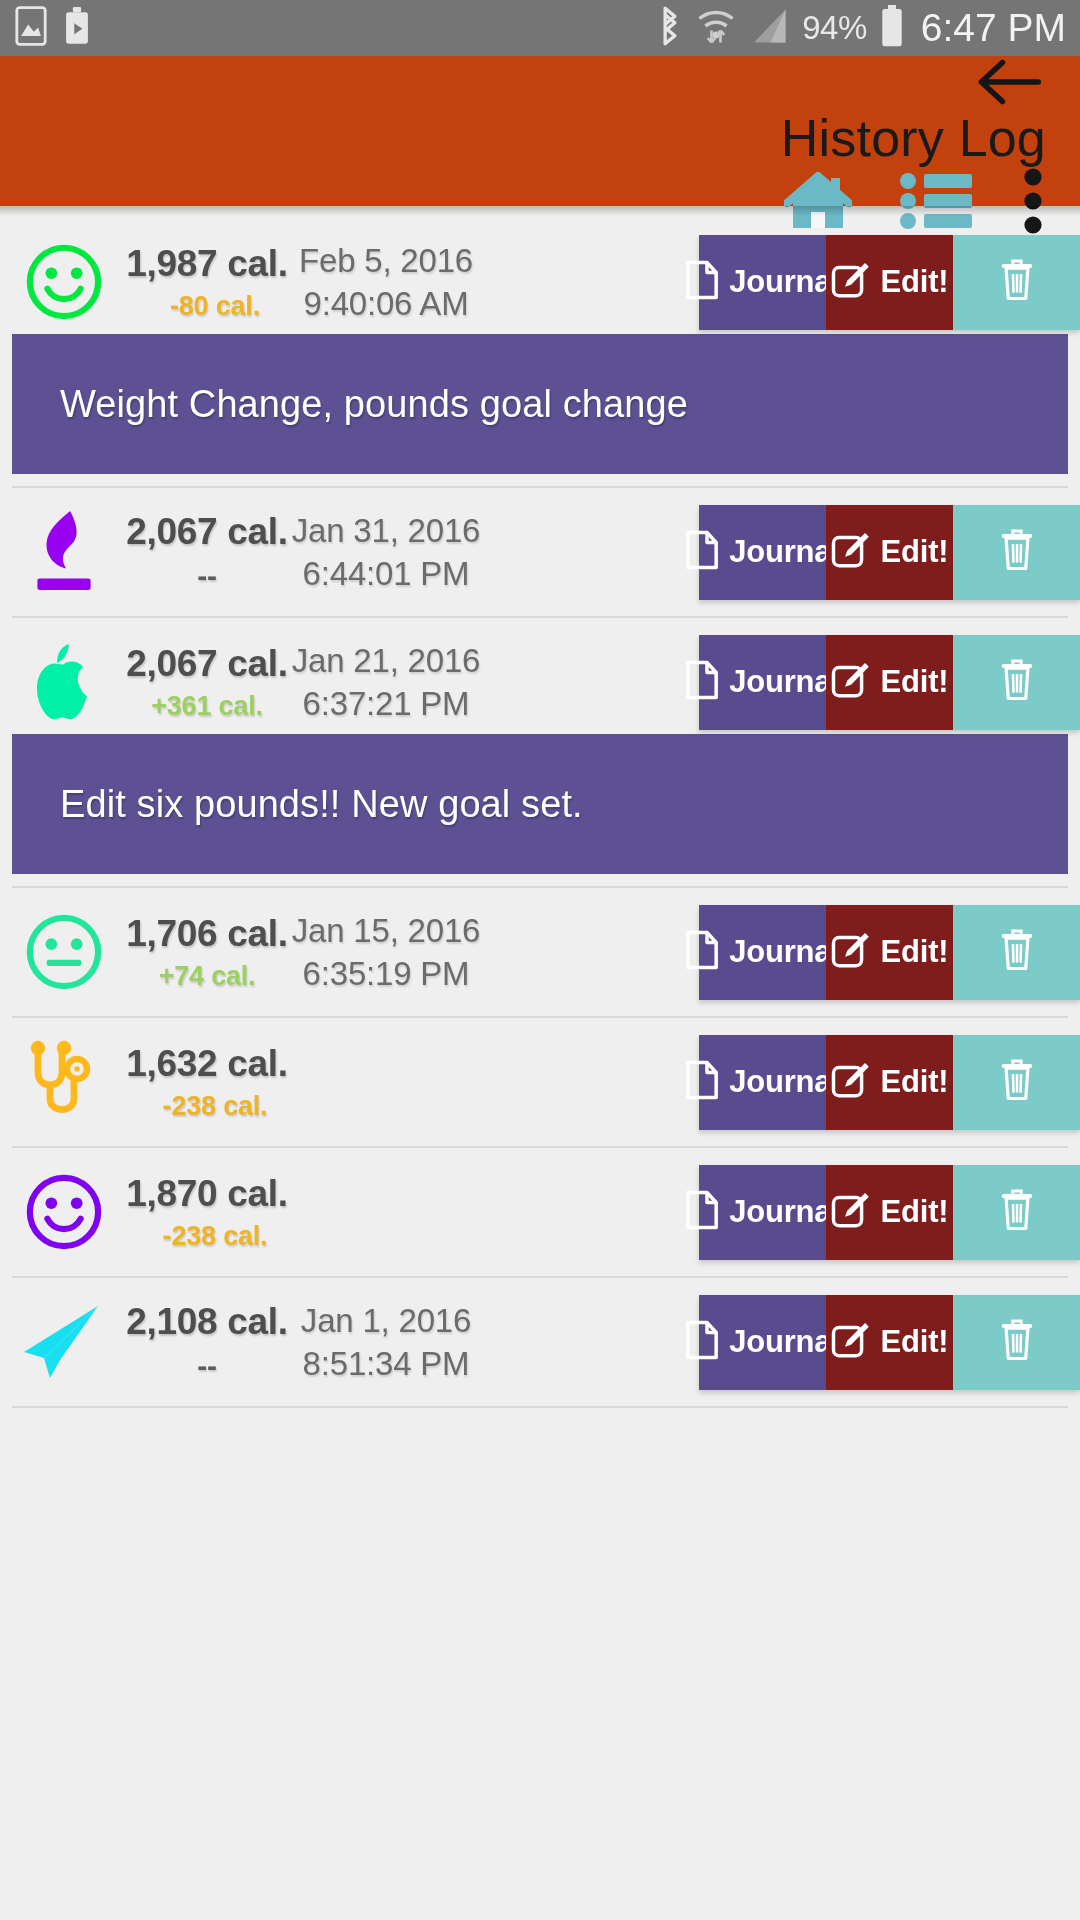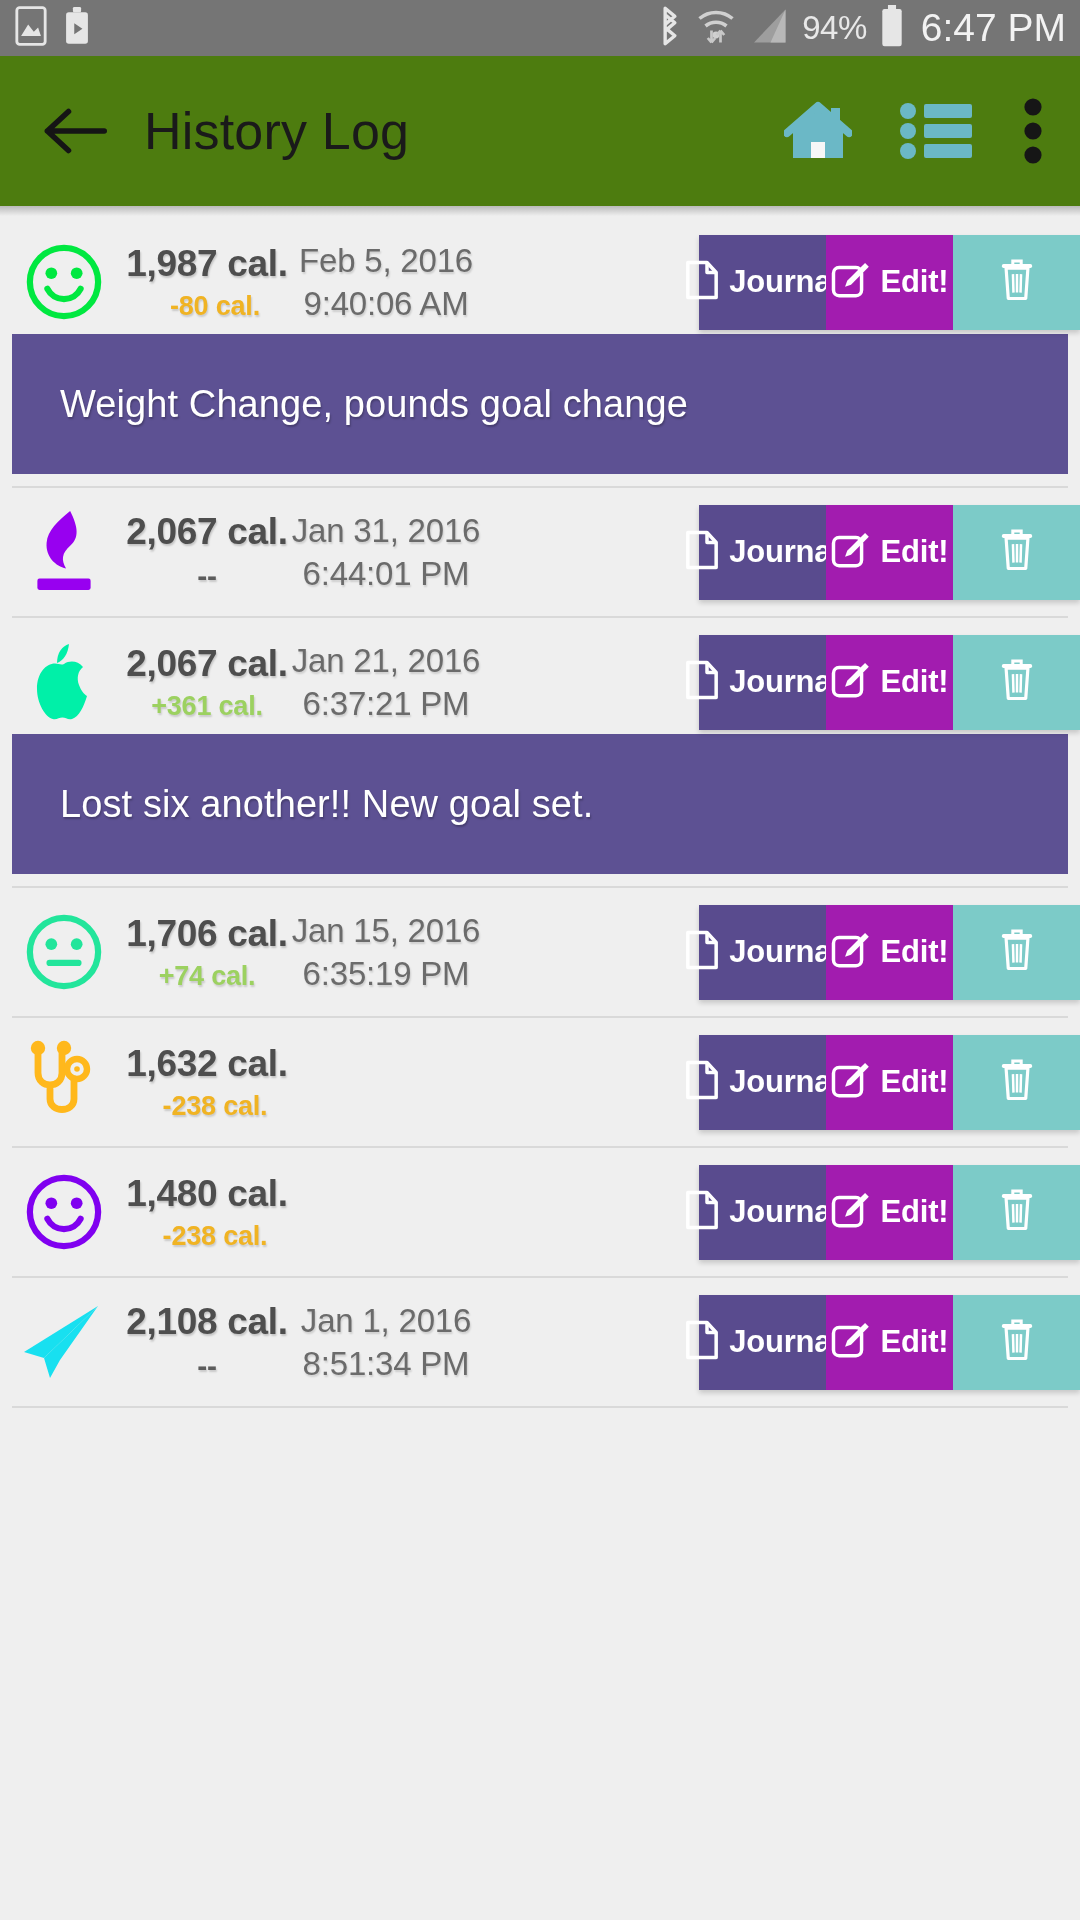--- a/index.html
+++ b/index.html
@@ -18,24 +18,25 @@
     padding: 0 14px; box-sizing: border-box;
   }
   .sb-left { display: flex; align-items: center; gap: 14px; }
   .sb-right { margin-left: auto; display: flex; align-items: center; gap: 13px; }
   .sb-pct { color: #E8E8E8; font-size: 33px; font-weight: 400; letter-spacing: -0.5px;}
   .sb-time { color: #F2F2F2; font-size: 39px; font-weight: 400; letter-spacing: 0px; margin-left: 4px;}
   .sb-ico { display: block; }
 
   
   .toolbar {
-    height: 150px; background: #4d7c0f;
-    display: flex; align-items: center;
+    height: 150px; background: #c2410c;
+    display: flex; align-items: flex-end;
     padding: 0 34px 0 38px; box-sizing: border-box;
     position: relative;
+    flex-direction: column;
   }
   .tb-back { width: 74px; height: 74px; display:flex; align-items:center; justify-content:center; }
   .tb-title {
     font-size: 52px; color: #1A1A1A; font-weight: 400;
     margin-left: 32px; letter-spacing: 0.2px; white-space: nowrap;
   }
   .tb-actions { margin-left: auto; display: flex; align-items: center; gap: 48px; }
   .tb-btn { display:flex; align-items:center; justify-content:center; }
   .tb-shadow {
     position: absolute; left:0; right:0; bottom:-10px; height: 10px;
@@ -86,21 +87,21 @@
 
   .actions {
     margin-left: auto; display: flex; align-items: stretch;
     height: 95px; box-shadow: 0 3px 5px rgba(0,0,0,0.17);
   }
   .act {
     width: 127px; display: flex; align-items: center; justify-content: center;
     gap: 10px; box-sizing: border-box;
   }
   .act.journal { background: #594B8E; }
-  .act.edit { background: #a21caf; }
+  .act.edit { background: #7f1d1d; }
   .act.trash { background: #7CCBC8; width: 127px; }
   .act-label {
     color: #FFFFFF; font-size: 31px; font-weight: bold;
     letter-spacing: -0.2px; white-space: nowrap;
   }
 
   .note {
     background: #5D5193; margin: 0 12px 0 12px;
     min-height: 140px; display: flex; align-items: center;
     padding: 0 48px; box-sizing: border-box;
@@ -338,21 +339,21 @@
               <span><svg width="34" height="42" viewBox="0 0 20 25">
                   <path d="M3.5 5.5 L16.5 5.5 L15.2 23.5 L4.8 23.5 Z" fill="none" stroke="#FFFFFF" stroke-width="1.9" stroke-linejoin="round"></path>
                   <rect x="1" y="3" width="18" height="2.3" rx="1" fill="#FFFFFF"></rect>
                   <path d="M7.5 3 L7.5 1.2 L12.5 1.2 L12.5 3" fill="none" stroke="#FFFFFF" stroke-width="1.8"></path>
                   <path d="M7.6 9 L7.9 20 M10 9 L10 20 M12.4 9 L12.1 20" stroke="#FFFFFF" stroke-width="1.5"></path>
                 </svg></span>
             </div>
           </div>
         </div>
         <div class="note">
-          <div class="note-text">Lost six another!!  New goal set.</div>
+          <div class="note-text">Edit six pounds!!  New goal set.</div>
         </div>
         <div class="gap-sm"></div>
         <div class="divider"></div>
         <div class="gap-sm"></div>
       </div>
       <div class="entry">
         <div class="row">
           <div class="icon-cell">
             <svg width="78" height="78" viewBox="0 0 40 40">
               <circle cx="20" cy="20" r="17.5" fill="none" stroke="#22E59B" stroke-width="3.2"></circle>
@@ -447,21 +448,21 @@
         <div class="row">
           <div class="icon-cell">
             <svg width="78" height="78" viewBox="0 0 40 40">
               <circle cx="20" cy="20" r="17.5" fill="none" stroke="#8000F0" stroke-width="3.2"></circle>
               <circle cx="13.5" cy="15.5" r="3" fill="#8000F0"></circle>
               <circle cx="26.5" cy="15.5" r="3" fill="#8000F0"></circle>
               <path d="M11.5 23.5 A9.5 9.5 0 0 0 28.5 23.5" fill="none" stroke="#8000F0" stroke-width="3.2" stroke-linecap="round"></path>
             </svg>
           </div>
           <div class="cal-cell">
-            <div class="cal-main">1,480 cal.</div>
+            <div class="cal-main">1,870 cal.</div>
             <div class="cal-delta neg">-238 cal.</div>
           </div>
           <div class="actions">
             <div class="act journal">
               <span><svg width="34" height="40" viewBox="0 0 20 24">
                   <path d="M1.5 1.5 L13 1.5 L18.5 7.5 L18.5 22.5 L1.5 22.5 Z" fill="none" stroke="#FFFFFF" stroke-width="2.1" stroke-linejoin="round"></path>
                   <path d="M13 1.5 L13 7.5 L18.5 7.5" fill="none" stroke="#FFFFFF" stroke-width="2.1" stroke-linejoin="round"></path>
                 </svg></span>
               <span class="act-label">Journal</span>
             </div>

